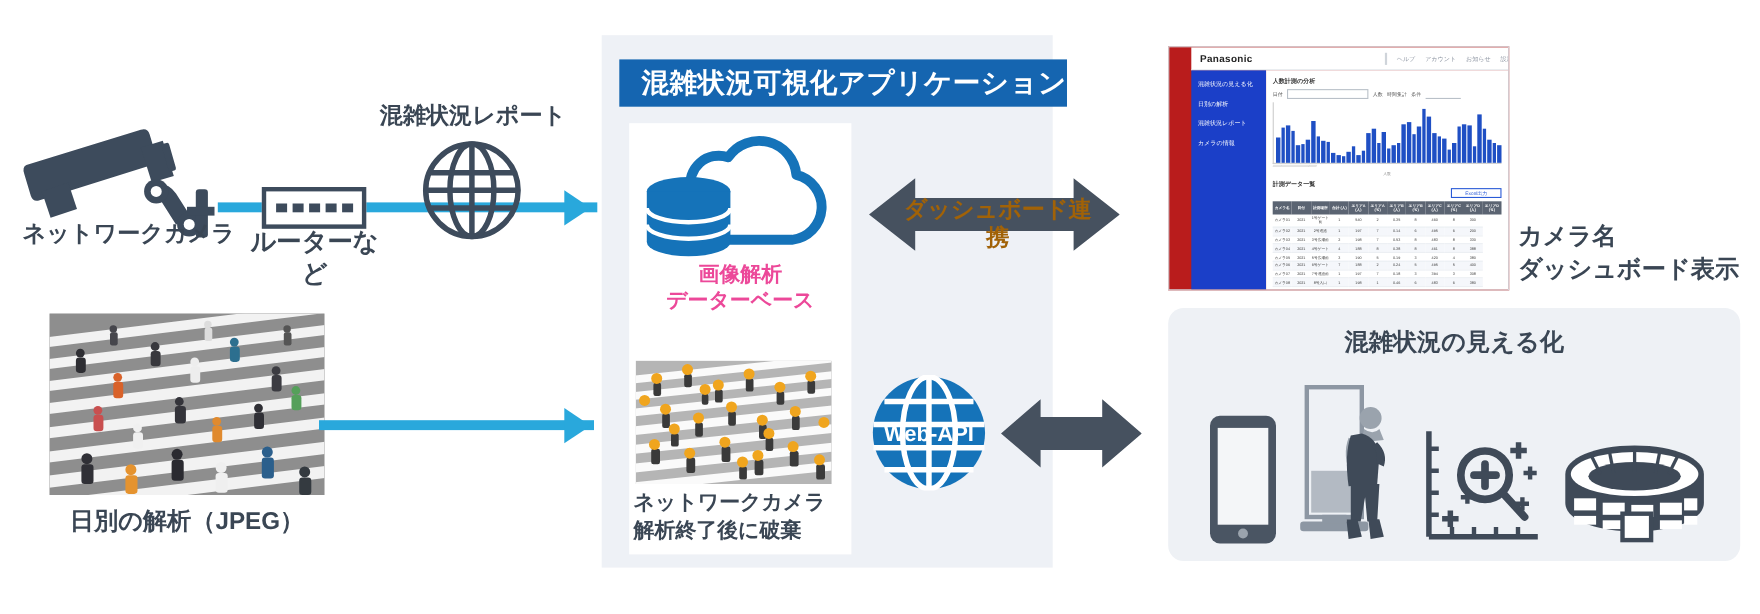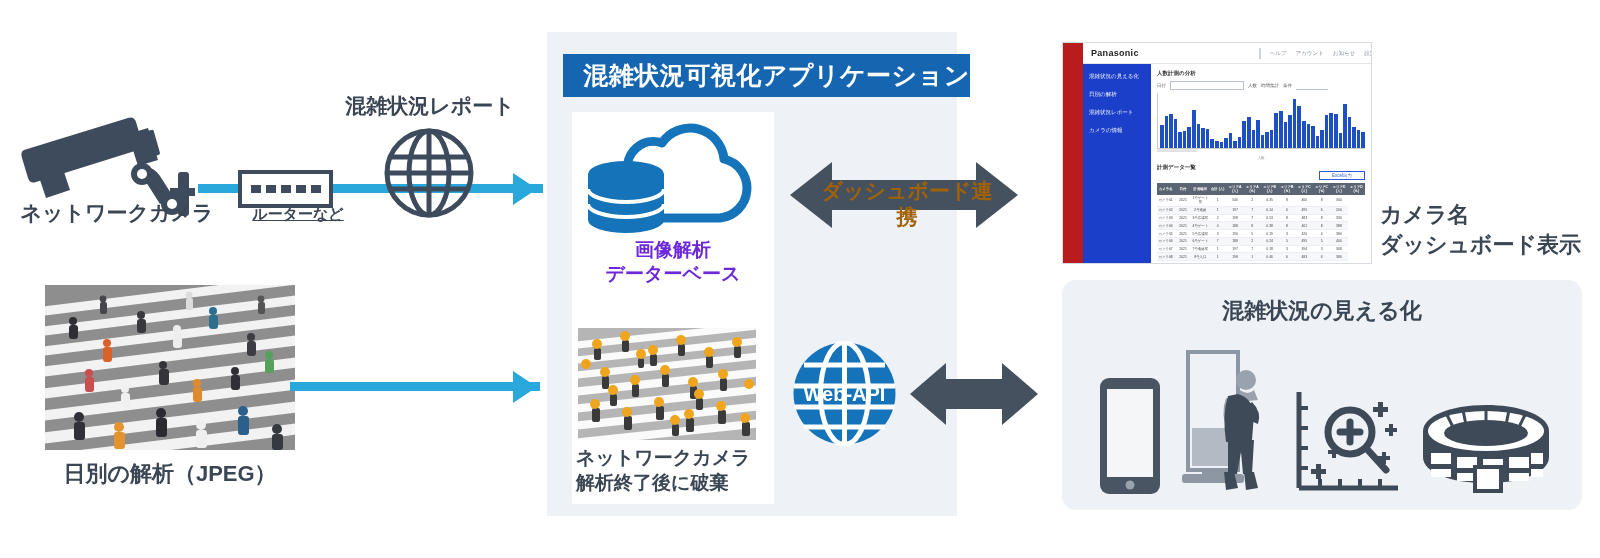--- a/index.html
+++ b/index.html
@@ -12,21 +12,21 @@
   .lbl{font-weight:700;color:#3a4654;text-align:center;line-height:1.25;white-space:pre-line;}
 
   
   #cam-icon{left:20px;top:112px;width:175px;height:115px;}
   #cam-label{left:12px;top:200px;width:210px;font-size:21px;}
 
   #router-icon{left:238px;top:170px;width:95px;height:38px;
     border:4px solid #3d4b5c;background:#fff;box-sizing:border-box;
     display:flex;align-items:center;justify-content:center;gap:5px;}
   #router-icon i{display:block;width:10px;height:8px;background:#3d4b5c;}
-  #router-label{left:228px;top:205px;width:140px;font-size:15px;text-decoration:underline;}
+  #router-label{left:216px;top:205px;width:140px;font-size:23px;}
 
   #net-globe{left:383px;top:127px;width:92px;height:92px;}
   #net-label{left:330px;top:93px;width:200px;font-size:21px;}
 
   .cyanline{background:#29a8dc;height:9px;}
   #wire1{left:198px;top:184px;width:345px;}
   .cyanhead{width:0;height:0;border-top:16px solid transparent;border-bottom:16px solid transparent;border-left:24px solid #29a8dc;}
   #head1{left:513px;top:173px;}
 
   #photo-jpeg{left:45px;top:285px;width:250px;height:165px;overflow:hidden;background:#9a9a9a;}
@@ -35,21 +35,21 @@
   #head2{left:513px;top:371px;}
 
   
   #app-panel{left:547px;top:32px;width:410px;height:484px;background:#eef1f6;}
   #app-title{left:563px;top:54px;width:387px;height:43px;background:#1565b0;
     color:#fff;font-size:25px;font-weight:700;display:flex;align-items:center;
     justify-content:center;letter-spacing:.5px;padding-left:20px;}
   #app-card{left:572px;top:112px;width:202px;height:392px;background:#fff;}
 
   #cloud-db{left:578px;top:122px;width:190px;height:120px;}
-  #db-label{left:578px;top:238px;width:190px;font-size:19px;color:#6d28d9;}
+  #db-label{left:578px;top:238px;width:190px;font-size:19px;color:#ec4899;}
 
   #crowd-analyzed{left:578px;top:328px;width:178px;height:112px;overflow:hidden;background:#c9c9c9;}
   #analyzed-label{left:576px;top:446px;width:190px;font-size:19px;text-align:left;line-height:1.3;}
 
   
   #dash-arrow{left:790px;top:158px;width:228px;height:74px;}
   #dash-arrow-label{left:812px;top:178px;width:190px;font-size:21px;color:#a16207;z-index:3;}
 
   
   #webapi-globe{left:792px;top:341px;width:105px;height:105px;}

